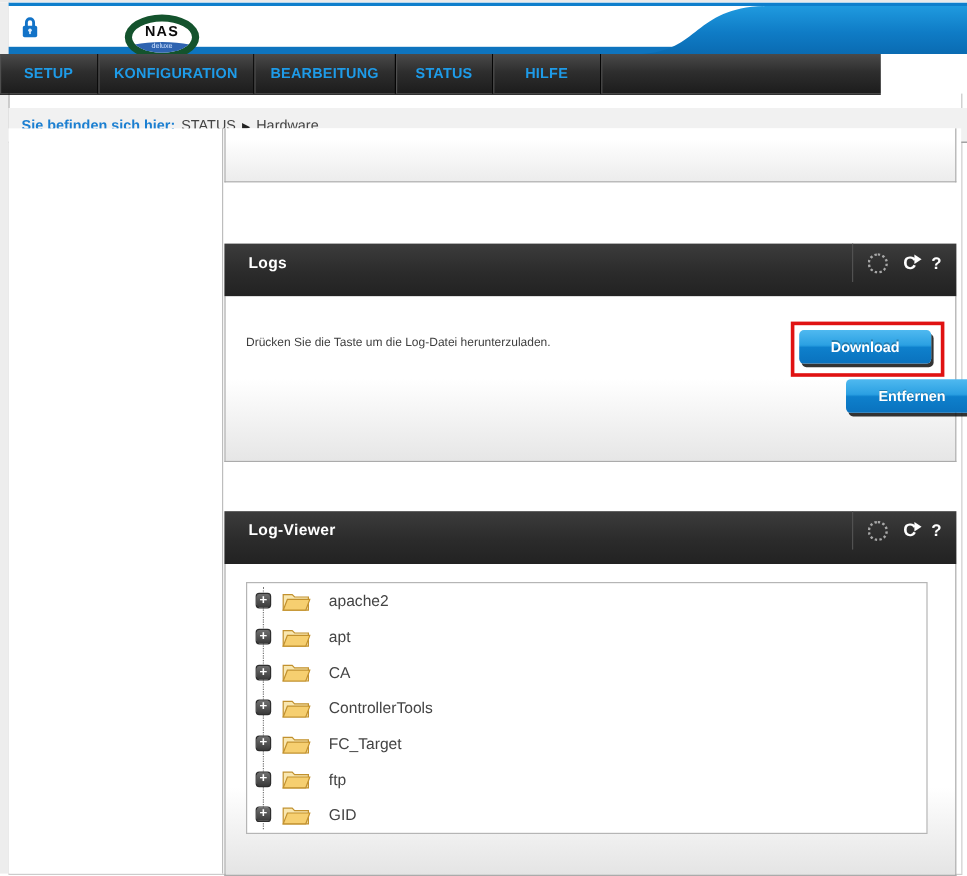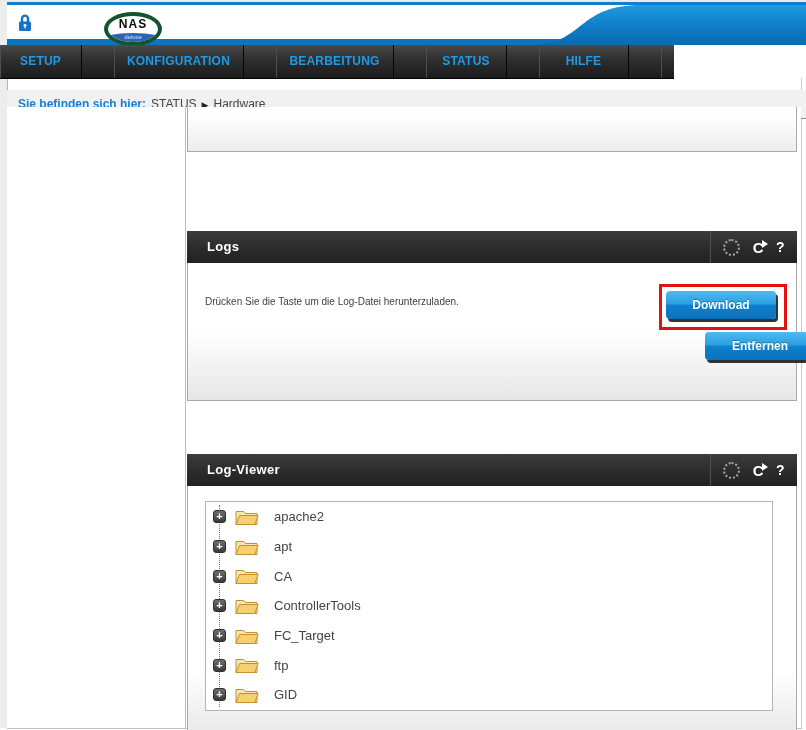--- a/index.html
+++ b/index.html
@@ -14,29 +14,29 @@
   .left-strip{position:absolute;left:0;top:2px;width:7px;height:726px;background:#EDEDED;border-right:1px solid #B5B5B5;}
   .right-line{position:absolute;left:801px;top:78px;height:650px;width:0;border-left:1px solid #C6C6C6;}
   .bottom-line{position:absolute;left:7px;top:728px;width:795px;height:0;border-top:1px solid #C0C0C0;}
 
   
   .header-top{position:absolute;left:7px;top:2px;width:799px;height:43px;background:#fff;overflow:hidden;}
   .header-blue-line{position:absolute;left:0;top:0;right:0;height:3px;background:#0F7FCC;}
   .header-blue-stripe{position:absolute;left:0;bottom:0;right:0;height:6px;background:#0E74BE;}
   .swoosh{position:absolute;right:0;top:0;}
   .lock{position:absolute;left:11px;top:11px;}
-  .logo{position:absolute;left:97px;top:10px;width:50px;height:26px;border:4px solid #14532d;border-radius:50%;
+  .logo{position:absolute;left:97px;top:10px;width:50px;height:26px;border:6px solid #14532d;border-radius:50%;
         background:#fff;overflow:hidden;text-align:center;}
   .logo-main{display:block;font-size:12px;font-weight:bold;letter-spacing:1px;color:#0b0b0b;margin-top:2px;line-height:12px;}
   .logo-band{position:absolute;bottom:-5px;left:-7px;right:-7px;height:14px;background:#2E63B0;border-radius:50%;}
   .logo-sub{position:relative;top:1px;font-size:6px;color:#cfe2ff;line-height:6px;display:block;}
 
   
-  .navbar{position:absolute;left:0;top:45px;width:674px;height:33px;display:flex;
-          background:linear-gradient(180deg,#4A4A4A 0%,#2E2E2E 45%,#1C1C1C 100%);border-bottom:1px solid #000;gap:32px;}
+  .navbar{position:absolute;left:0;top:45px;width:734px;height:33px;display:flex;
+          background:linear-gradient(180deg,#4A4A4A 0%,#2E2E2E 45%,#1C1C1C 100%);border-bottom:1px solid #000;}
   .nav-item{height:33px;line-height:33px;text-align:center;font-size:12px;font-weight:bold;color:#1E9BE8;
             letter-spacing:0.2px;border-right:1px solid #050505;box-shadow:inset 1px 0 0 #4E4E4E;cursor:pointer;}
   .nav-fill{flex:1;box-shadow:inset 1px 0 0 #4E4E4E;}
   .w1{width:81px;}.w2{width:129px;}.w3{width:117px;}.w4{width:80px;}.w5{width:89px;}
 
   
   .breadcrumb{position:absolute;left:7px;top:90px;width:788px;height:28px;line-height:28px;background:#F1F1F1;
               border-bottom:1px solid #8F8F8F;padding-left:11px;font-size:12px;color:#444;white-space:nowrap;}
   .bc-label{color:#1B7FD1;font-weight:bold;margin-right:5px;}
   .bc-sep{font-size:9px;color:#222;margin:0 5px;}
@@ -44,21 +44,21 @@
   
   .content{position:absolute;left:7px;top:107px;width:794px;height:621px;background:#fff;}
   .sidebar-divider{position:absolute;left:178px;top:0;height:621px;width:0;border-left:1px solid #BDBDBD;}
 
   .panel-partial{position:absolute;left:180px;top:0;width:608px;height:44px;border:1px solid #ABABAB;border-top:none;
                  background:linear-gradient(180deg,#FFFFFF 20%,#ECECEC 100%);}
 
   .panel{position:absolute;left:180px;width:610px;}
   .panel-logs{top:96px;}
   .panel-viewer{top:319px;}
-  .panel-header{position:relative;width:610px;height:32px;background:linear-gradient(180deg,#3C3C3C 0%,#2B2B2B 55%,#222222 100%);margin-top:28px;}
+  .panel-header{position:relative;width:610px;height:44px;background:linear-gradient(180deg,#3C3C3C 0%,#2B2B2B 55%,#222222 100%);}
   .panel-title{line-height:32px;padding-left:20px;color:#fff;font-size:13px;font-weight:bold;letter-spacing:0.3px;}
   .panel-icons{position:absolute;right:0;top:0;width:86px;height:32px;border-left:1px solid #515151;
                display:flex;align-items:center;justify-content:space-evenly;}
   .spinner{width:13px;height:13px;border:2px dotted #A8A8A8;border-radius:50%;}
   .refresh{position:relative;color:#fff;font-size:15px;font-weight:bold;line-height:15px;cursor:pointer;}
   .refresh::after{content:'';position:absolute;right:-4px;top:0;width:0;height:0;
                   border-top:4px solid transparent;border-bottom:4px solid transparent;border-left:6px solid #fff;}
   .help{color:#fff;font-size:14px;font-weight:bold;cursor:pointer;}
   .panel-body{position:relative;width:608px;border:1px solid #ABABAB;border-top:none;}
   .body-logs{height:137px;background:linear-gradient(180deg,#FFFFFF 50%,#E6E6E6 100%);}

